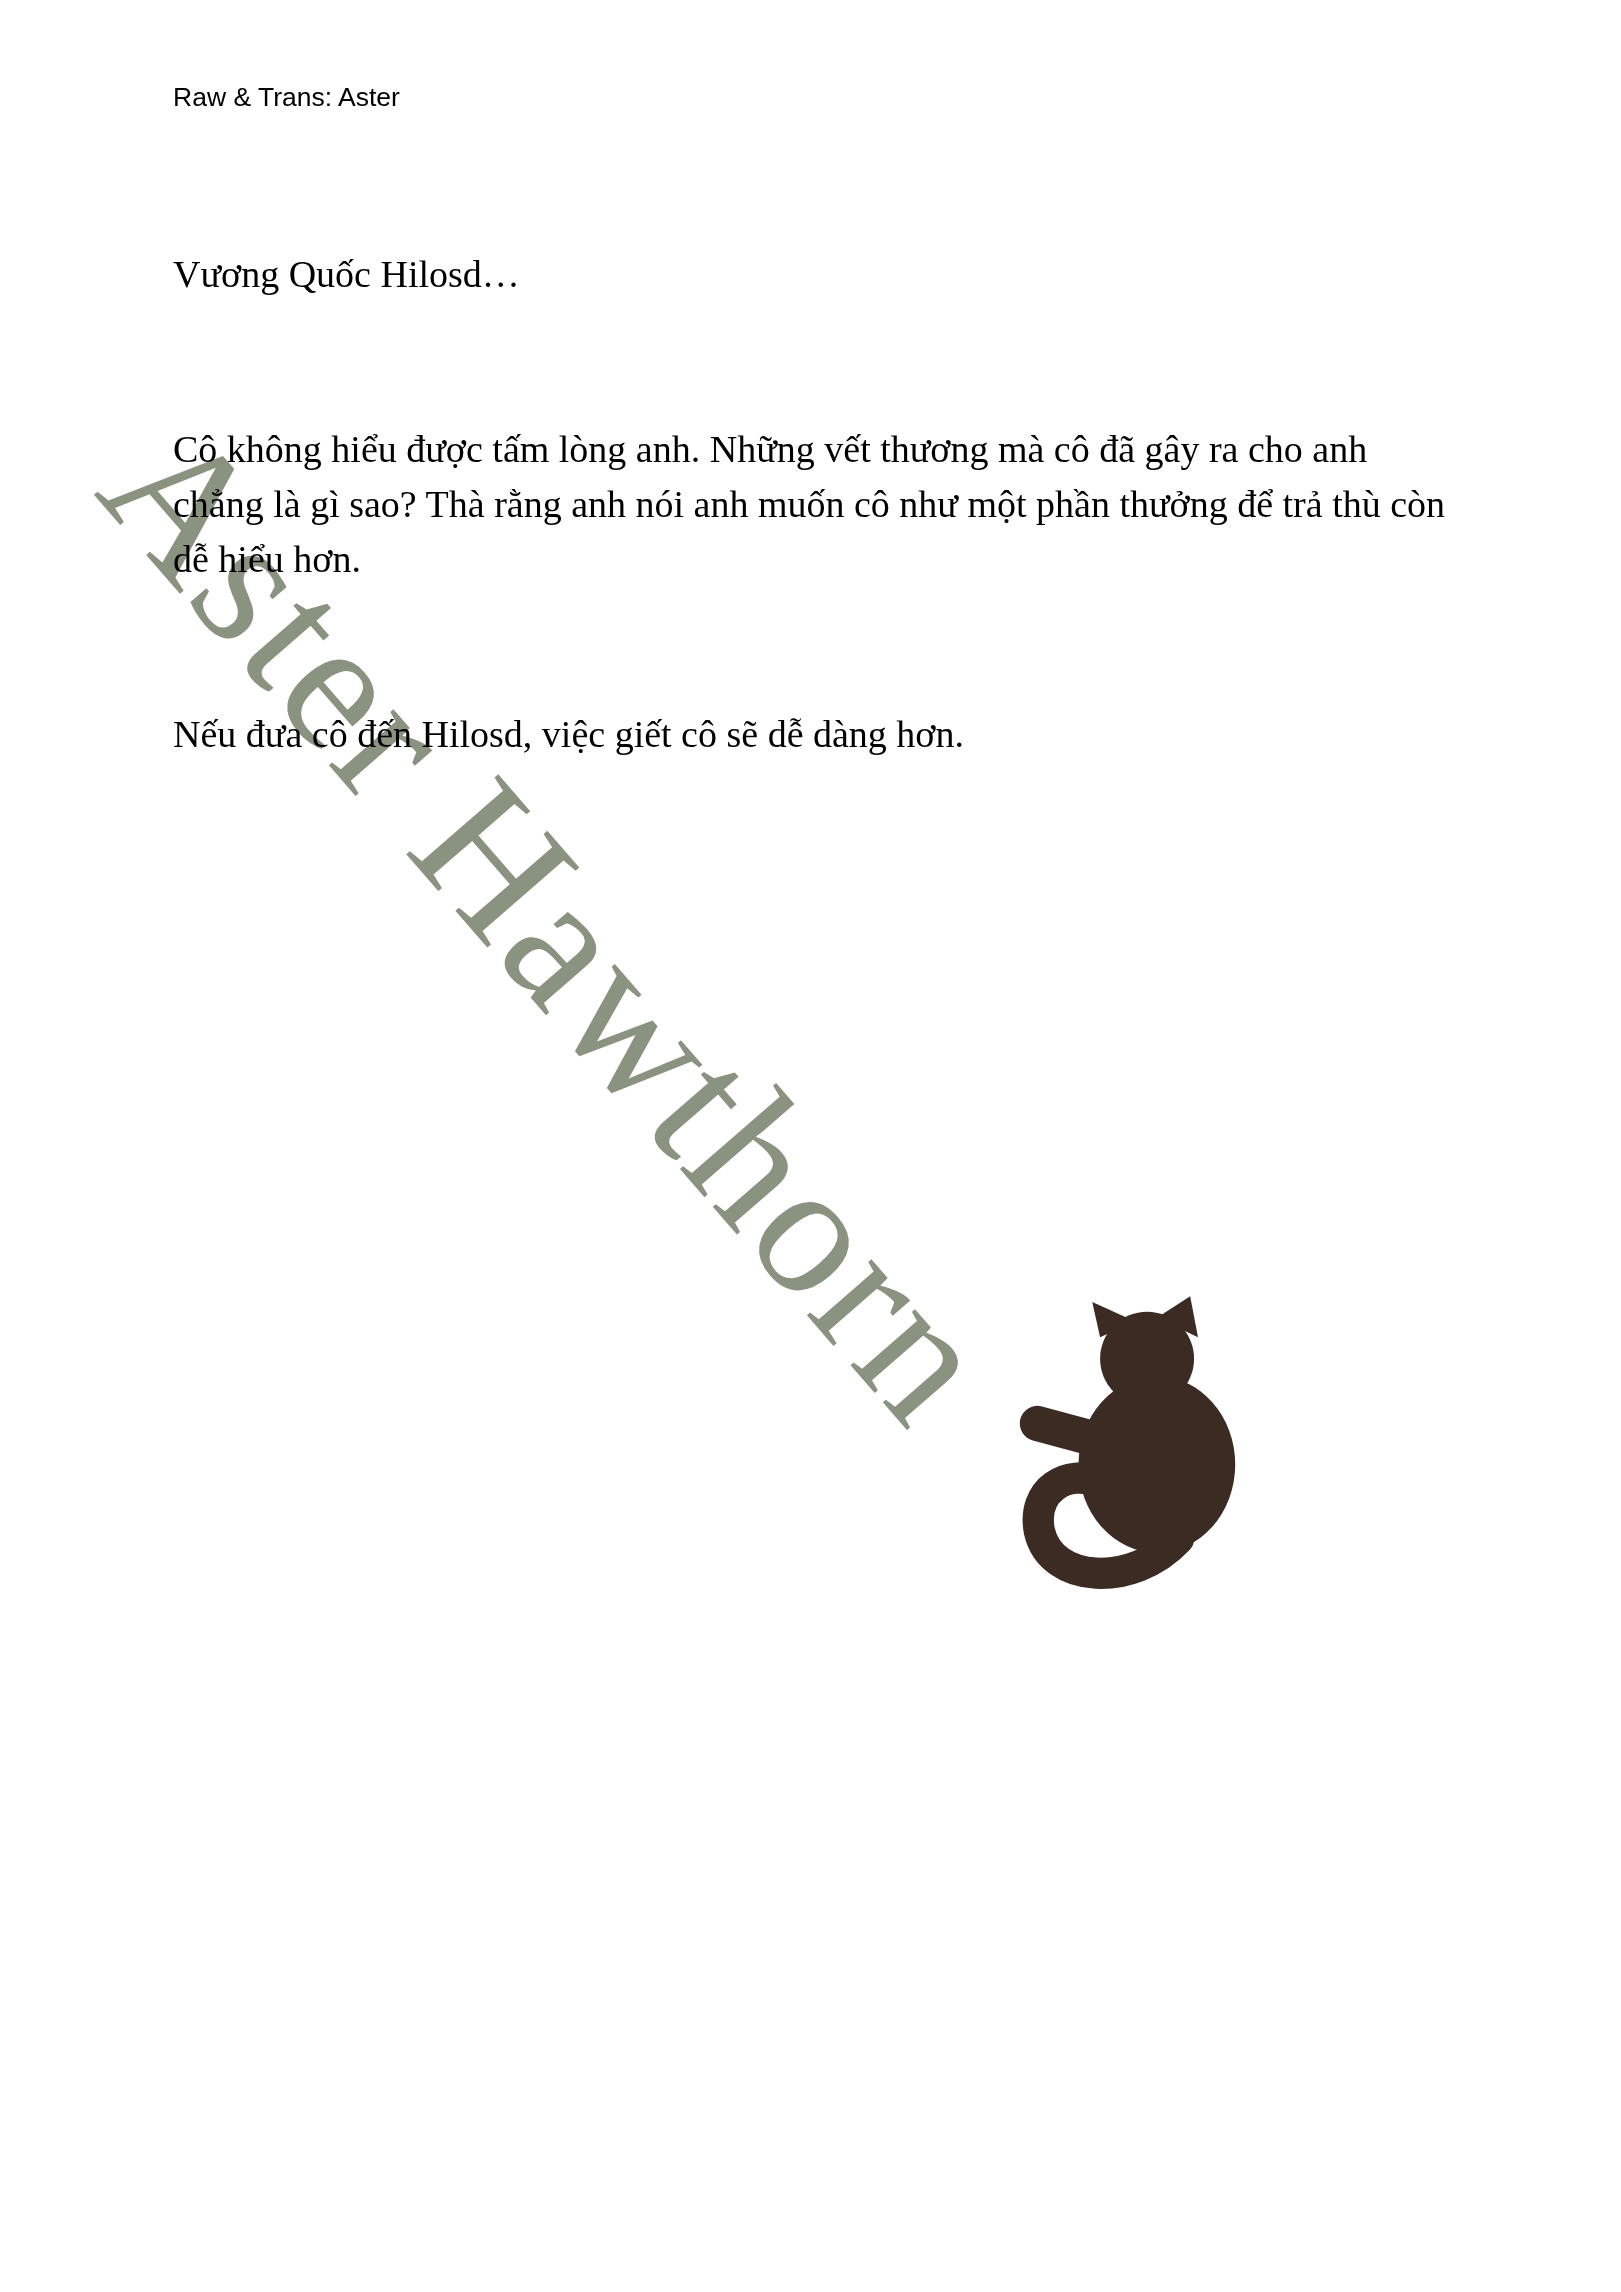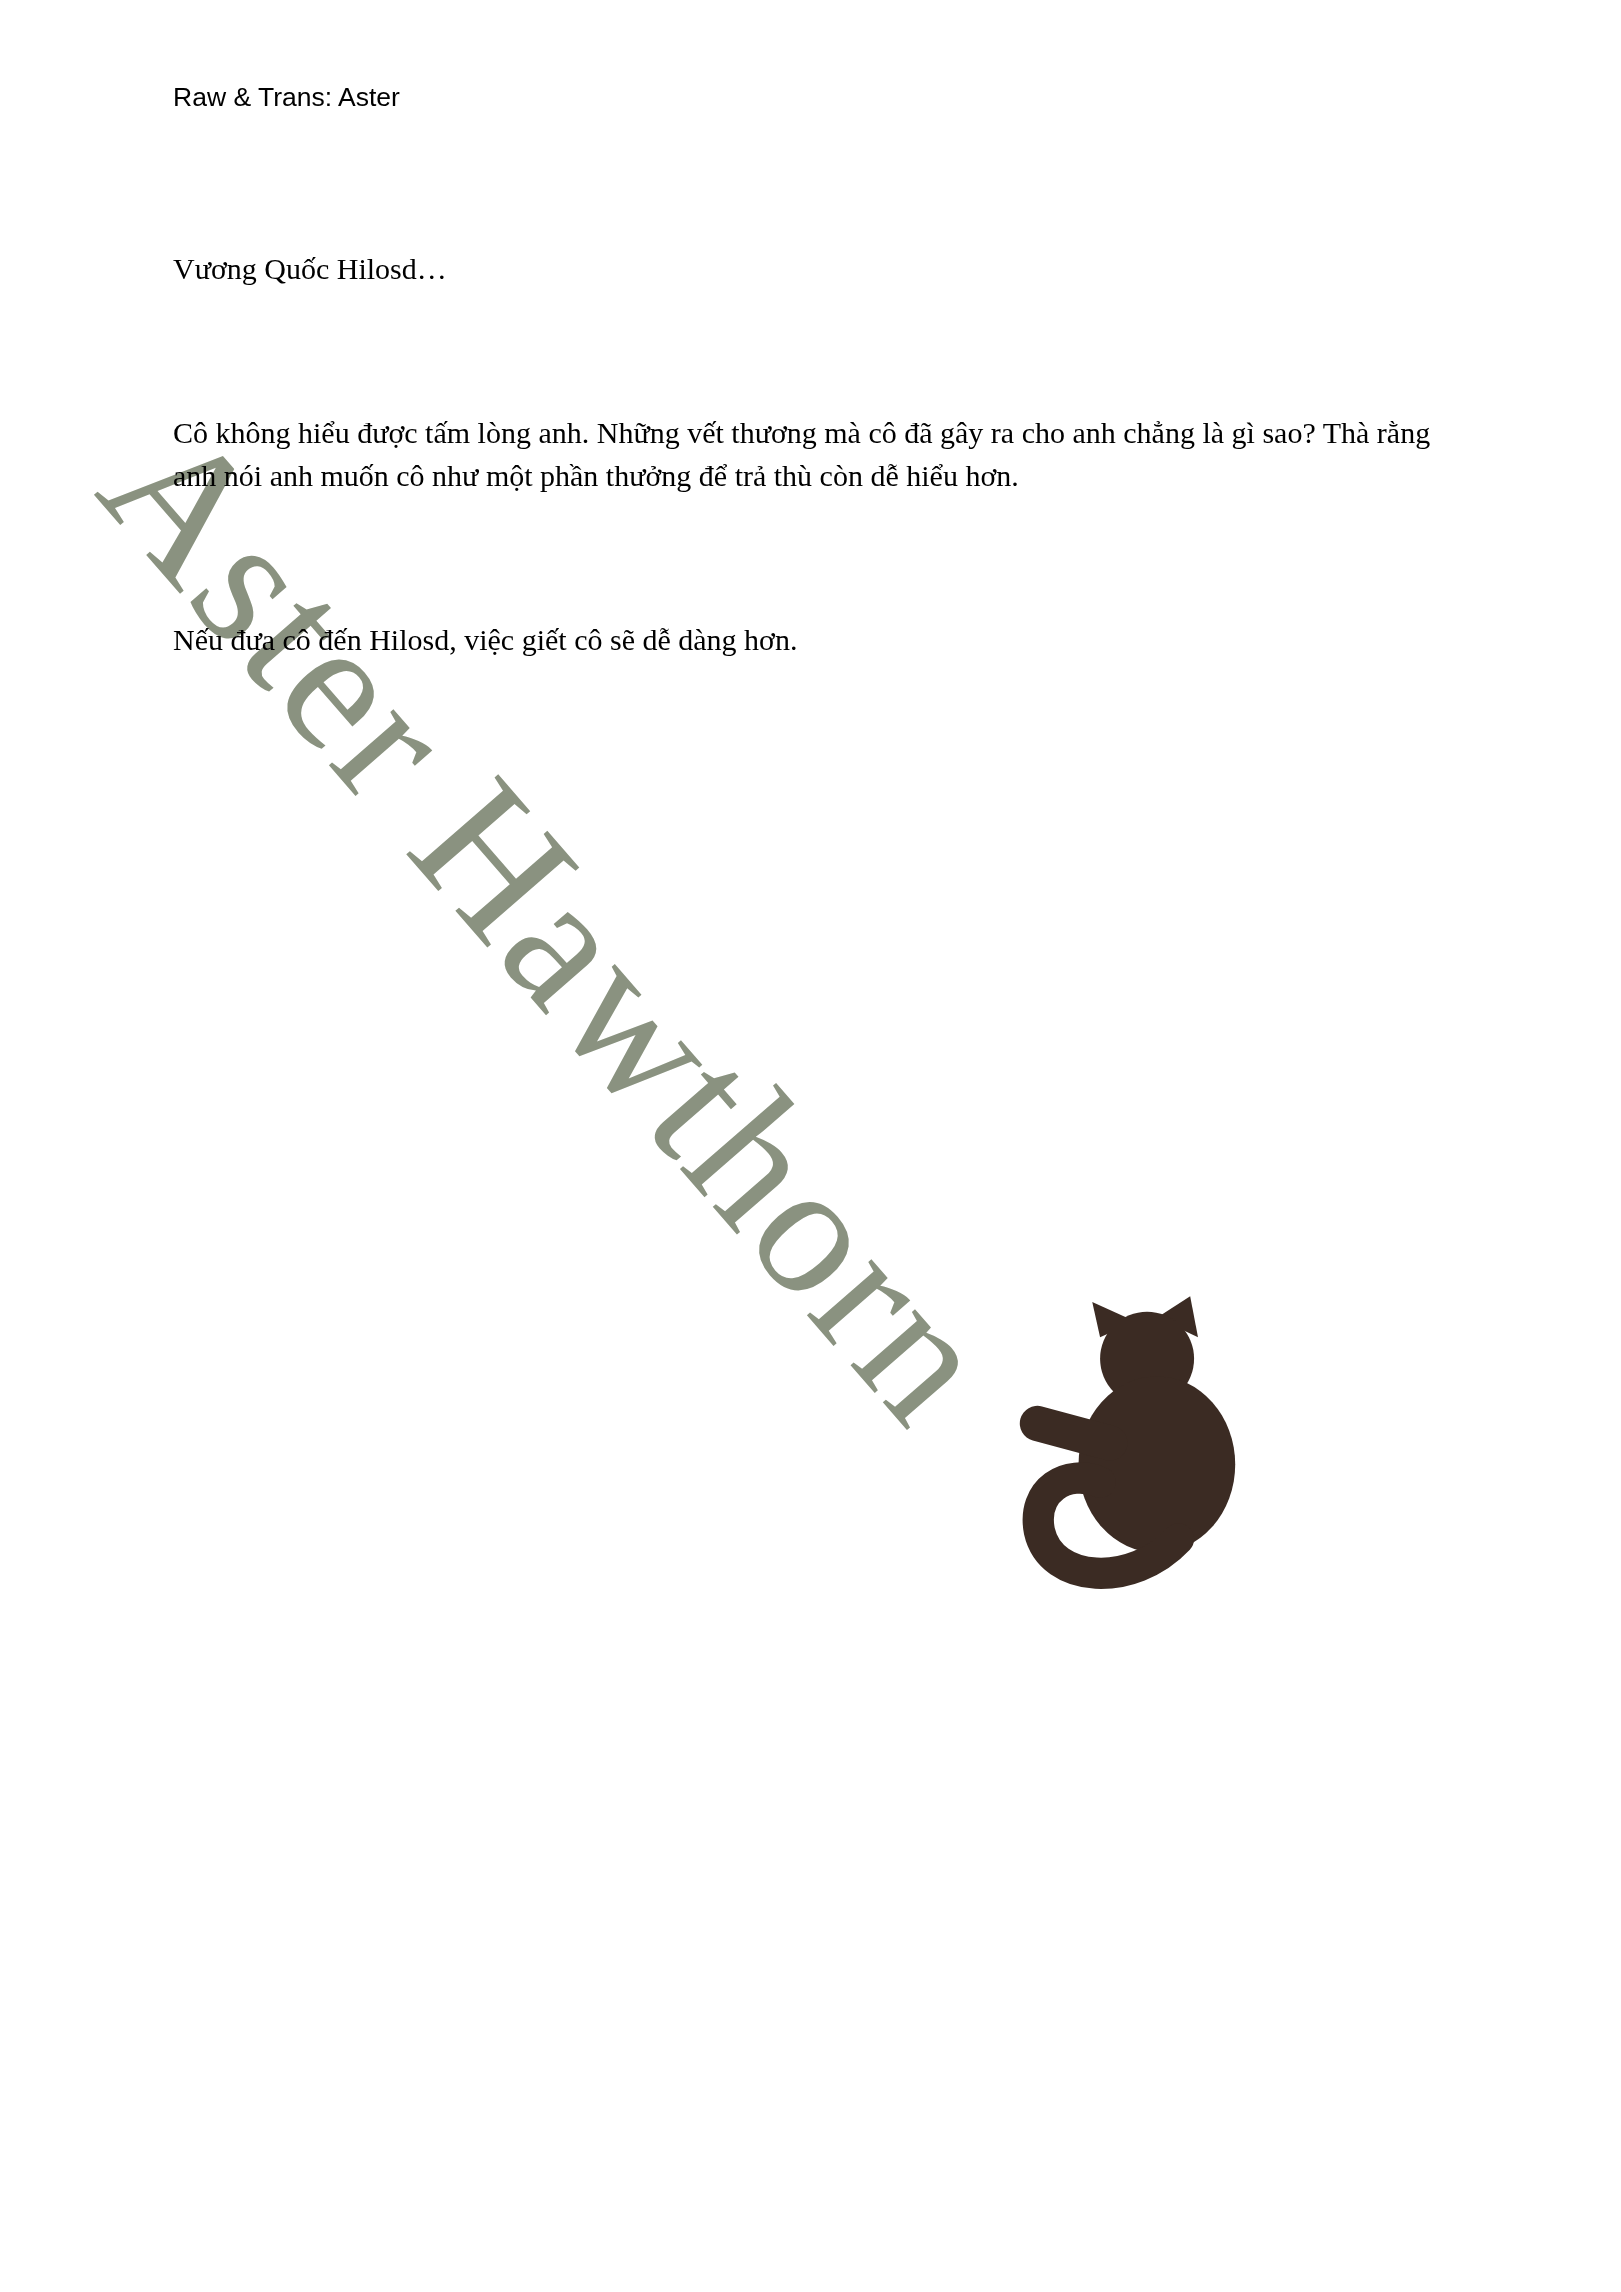--- a/index.html
+++ b/index.html
@@ -43,21 +43,21 @@
   .content {
     position: absolute;
     left: 173px;
     top: 247px;
     width: 1292px;
     z-index: 2;
   }
   .para {
     margin: 0 0 120px 0;
     font-family: "Liberation Serif", serif;
-    font-size: 30px;
+    font-size: 38px;
     line-height: 1.45;
     color: #000;
   }
   .cat {
     position: absolute;
     left: 1010px;
     top: 1296px;
     width: 235px;
     height: 294px;
     z-index: 4;

